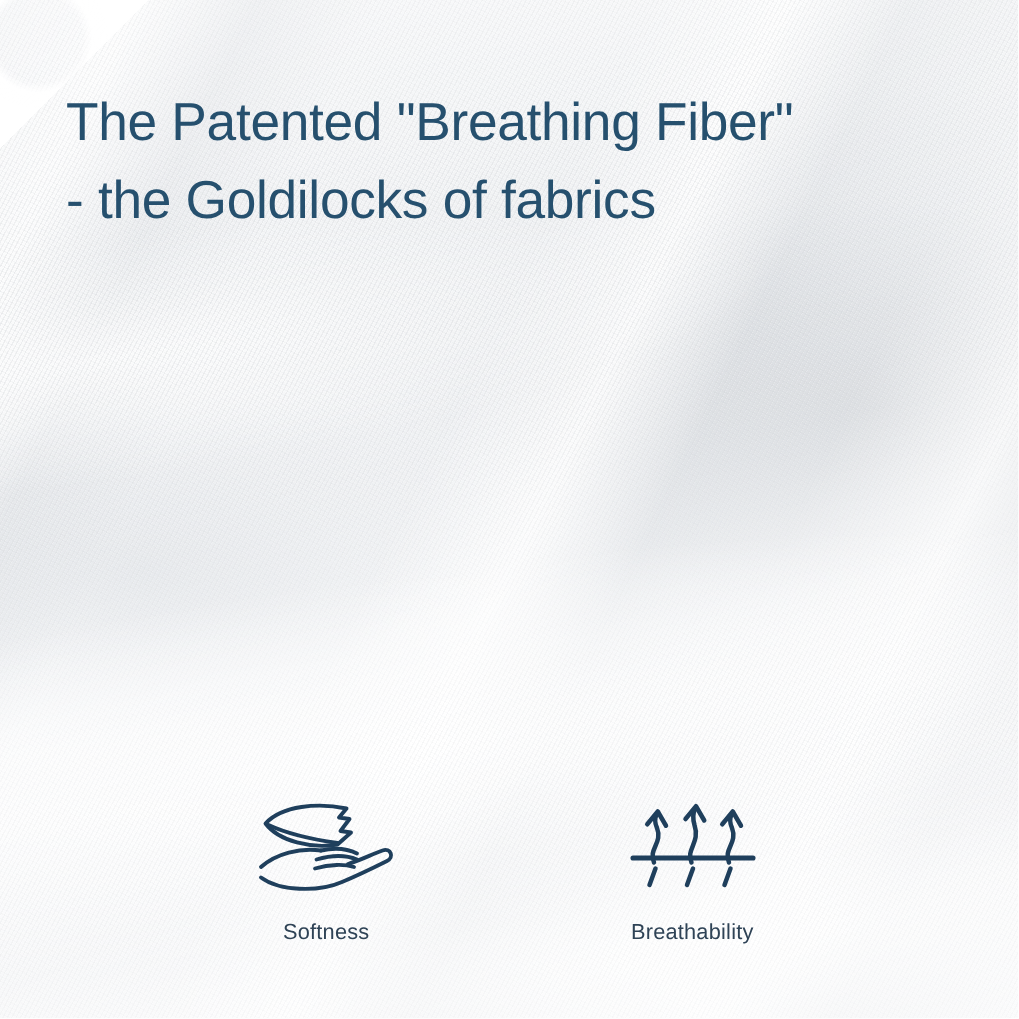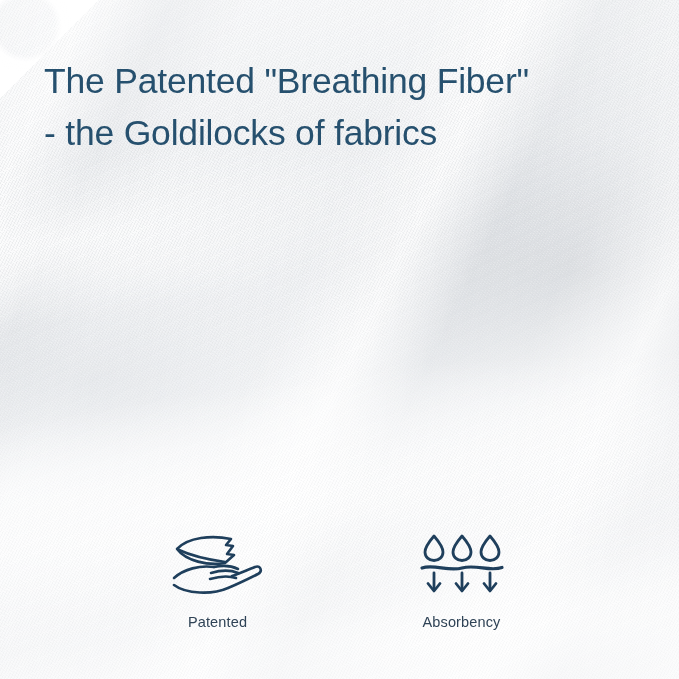--- a/index.html
+++ b/index.html
@@ -210,40 +210,42 @@
             <path d="M9 17 C 24 24, 41 27, 55 29"></path>
 
             <path d="M4 45 C 14 36, 30 32, 44 34"></path>
             <path d="M4 52 C 16 61, 42 62, 58 55 C 70 50, 80 45, 88 41 C 93 38.5, 90.5 32, 85 34 C 77 37, 69 41, 62 43"></path>
 
             <path d="M44 34 C 53 32, 62 33, 68 36"></path>
             <path d="M41 40 C 51 37, 61 37, 68 40"></path>
             <path d="M40 46 C 50 43, 60 43, 66 45"></path>
           </svg>
         </div>
-        <div class="feature-label">Patented</div>
+        <div class="feature-label">Softness</div>
       </div>
-
 
       <div class="feature">
         <div class="feature-icon">
-          <svg width="86" height="62" viewBox="0 0 86 62" fill="none" stroke="#1f3f5c" stroke-width="2.8" stroke-linecap="round" stroke-linejoin="round">
-
-            <path d="M15 3 C 15 3, 24 13.5, 24 19 C 24 24, 20 27.5, 15 27.5 C 10 27.5, 6 24, 6 19 C 6 13.5, 15 3, 15 3 Z"></path>
-            <path d="M43 3 C 43 3, 52 13.5, 52 19 C 52 24, 48 27.5, 43 27.5 C 38 27.5, 34 24, 34 19 C 34 13.5, 43 3, 43 3 Z"></path>
-            <path d="M71 3 C 71 3, 80 13.5, 80 19 C 80 24, 76 27.5, 71 27.5 C 66 27.5, 62 24, 62 19 C 62 13.5, 71 3, 71 3 Z"></path>
-
-            <path d="M3 35 C 15 30.5, 29 39, 43 35 C 57 31, 71 39, 83 34.5" stroke-width="3.2"></path>
-
-            <path d="M15 40 L 15 57"></path>
-            <path d="M9 50.5 L 15 58 L 21 50.5"></path>
-            <path d="M43 40 L 43 57"></path>
-            <path d="M37 50.5 L 43 58 L 49 50.5"></path>
-            <path d="M71 40 L 71 57"></path>
-            <path d="M65 50.5 L 71 58 L 77 50.5"></path>
+          <svg width="86" height="62" viewBox="0 0 86 62" fill="none" stroke="#1f3f5c" stroke-width="3" stroke-linecap="round" stroke-linejoin="round">
+
+            <path d="M3 39 L 83 39" stroke-width="3.4"></path>
+
+            <path d="M17 42 C 13 33, 23 29, 19 19 C 17 14.5, 17.5 12, 19 9.5"></path>
+            <path d="M12.5 16.5 L 19.5 8 L 25 17.5"></path>
+
+            <path d="M42 42 C 38 33, 48 29, 44 17 C 42.5 12, 43 9, 44.5 6"></path>
+            <path d="M38 13 L 45 4.5 L 50.5 14"></path>
+
+            <path d="M67 42 C 63 33, 73 29, 69 19 C 67 14.5, 67.5 12, 69 9.5"></path>
+            <path d="M62.5 16.5 L 69.5 8 L 75 17.5"></path>
+
+            <path d="M18 46 L 14 57"></path>
+            <path d="M43 46 L 39 57"></path>
+            <path d="M68 46 L 64 57"></path>
           </svg>
         </div>
-        <div class="feature-label">Absorbency</div>
+        <div class="feature-label">Breathability</div>
       </div>
+
 
     </div>
   </div>
 </div>
 
 </body></html>

